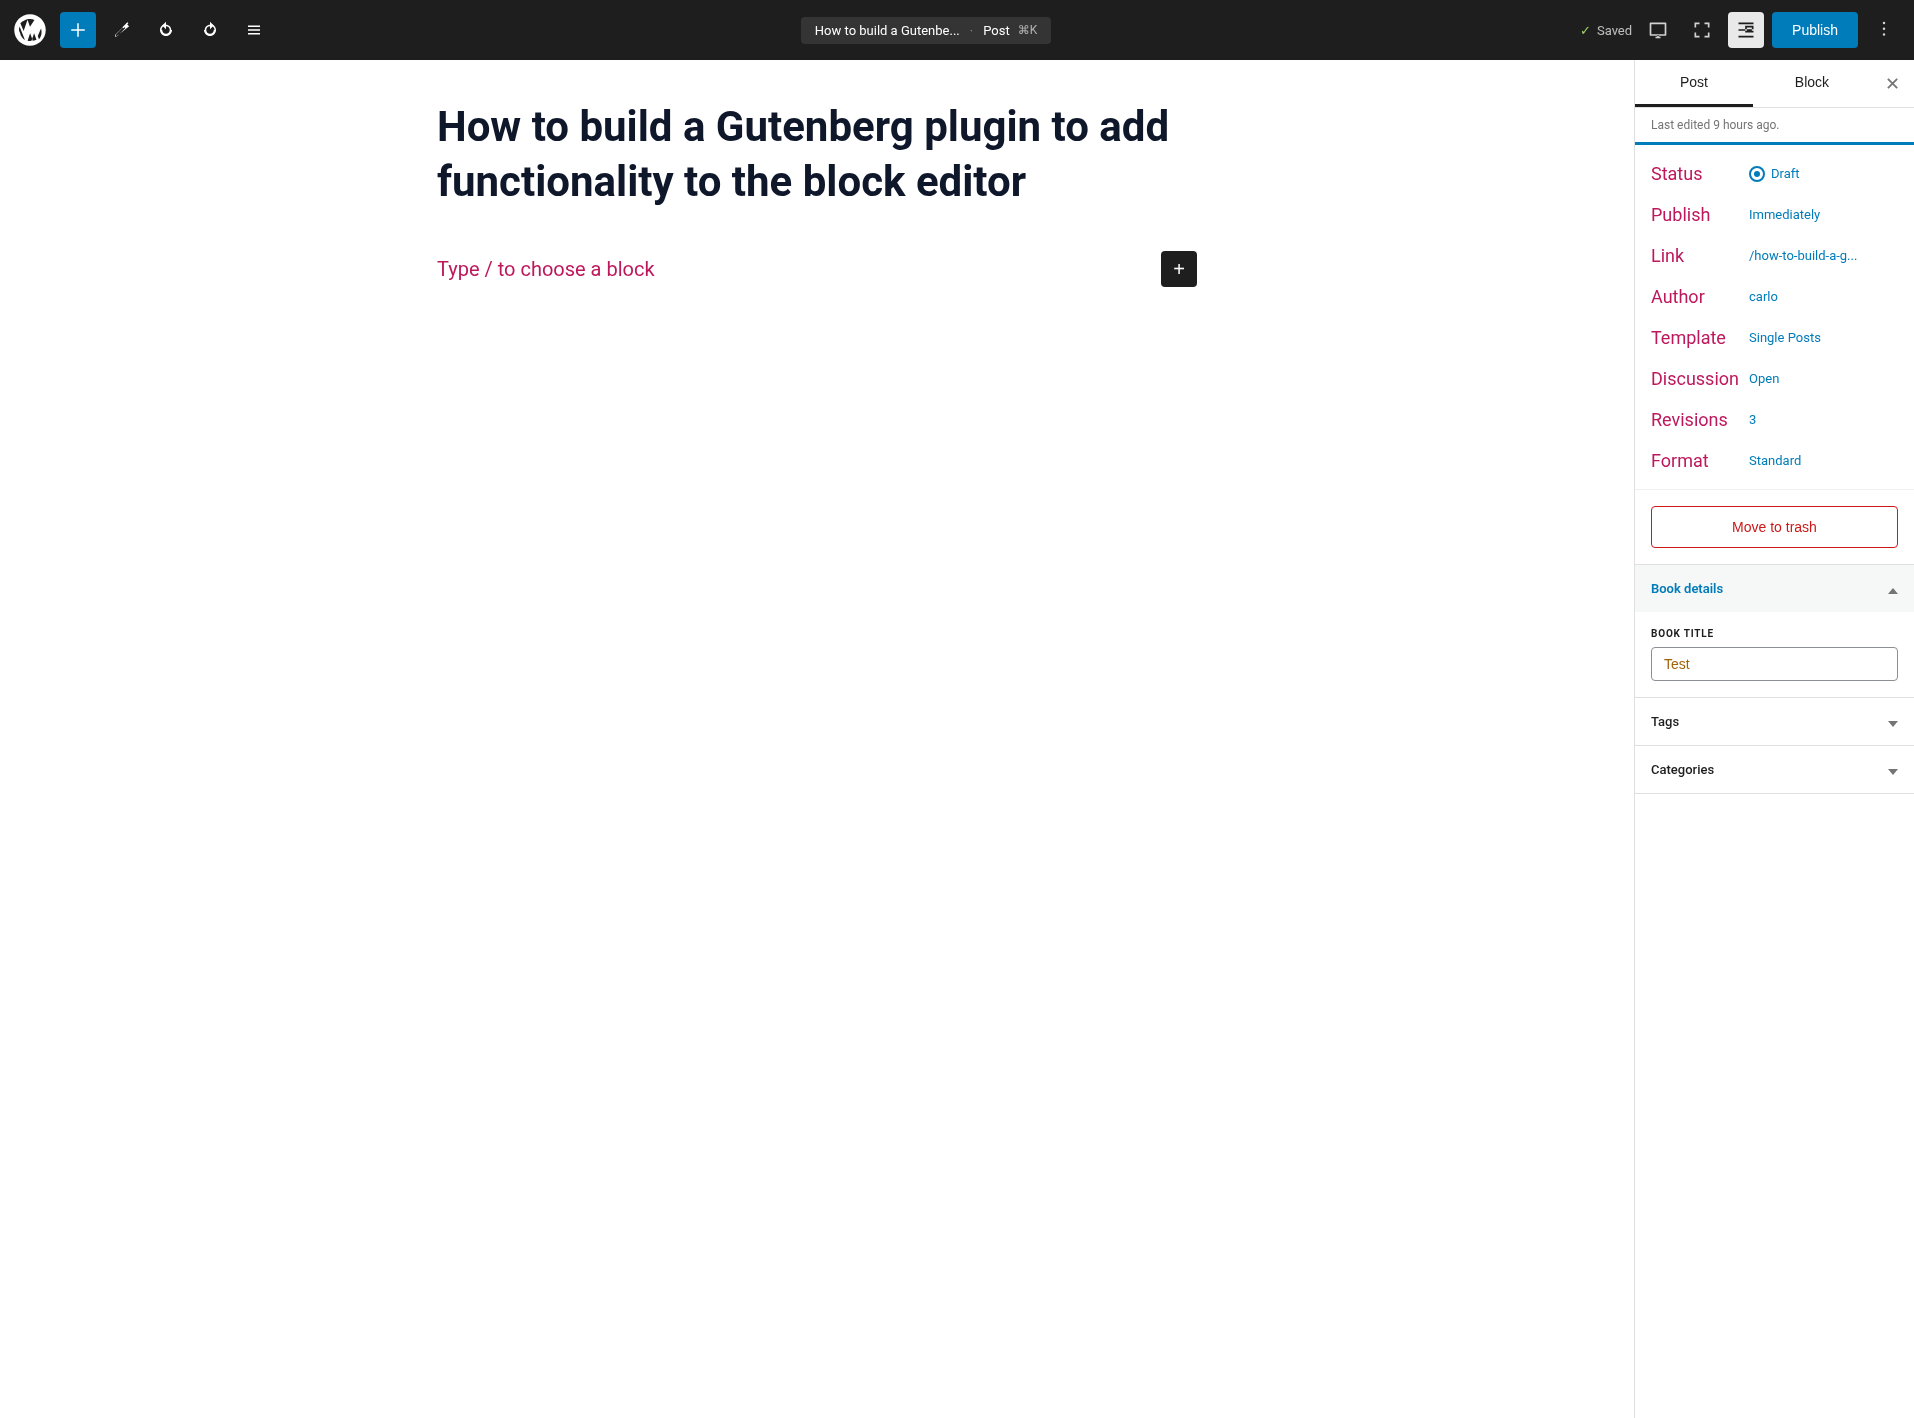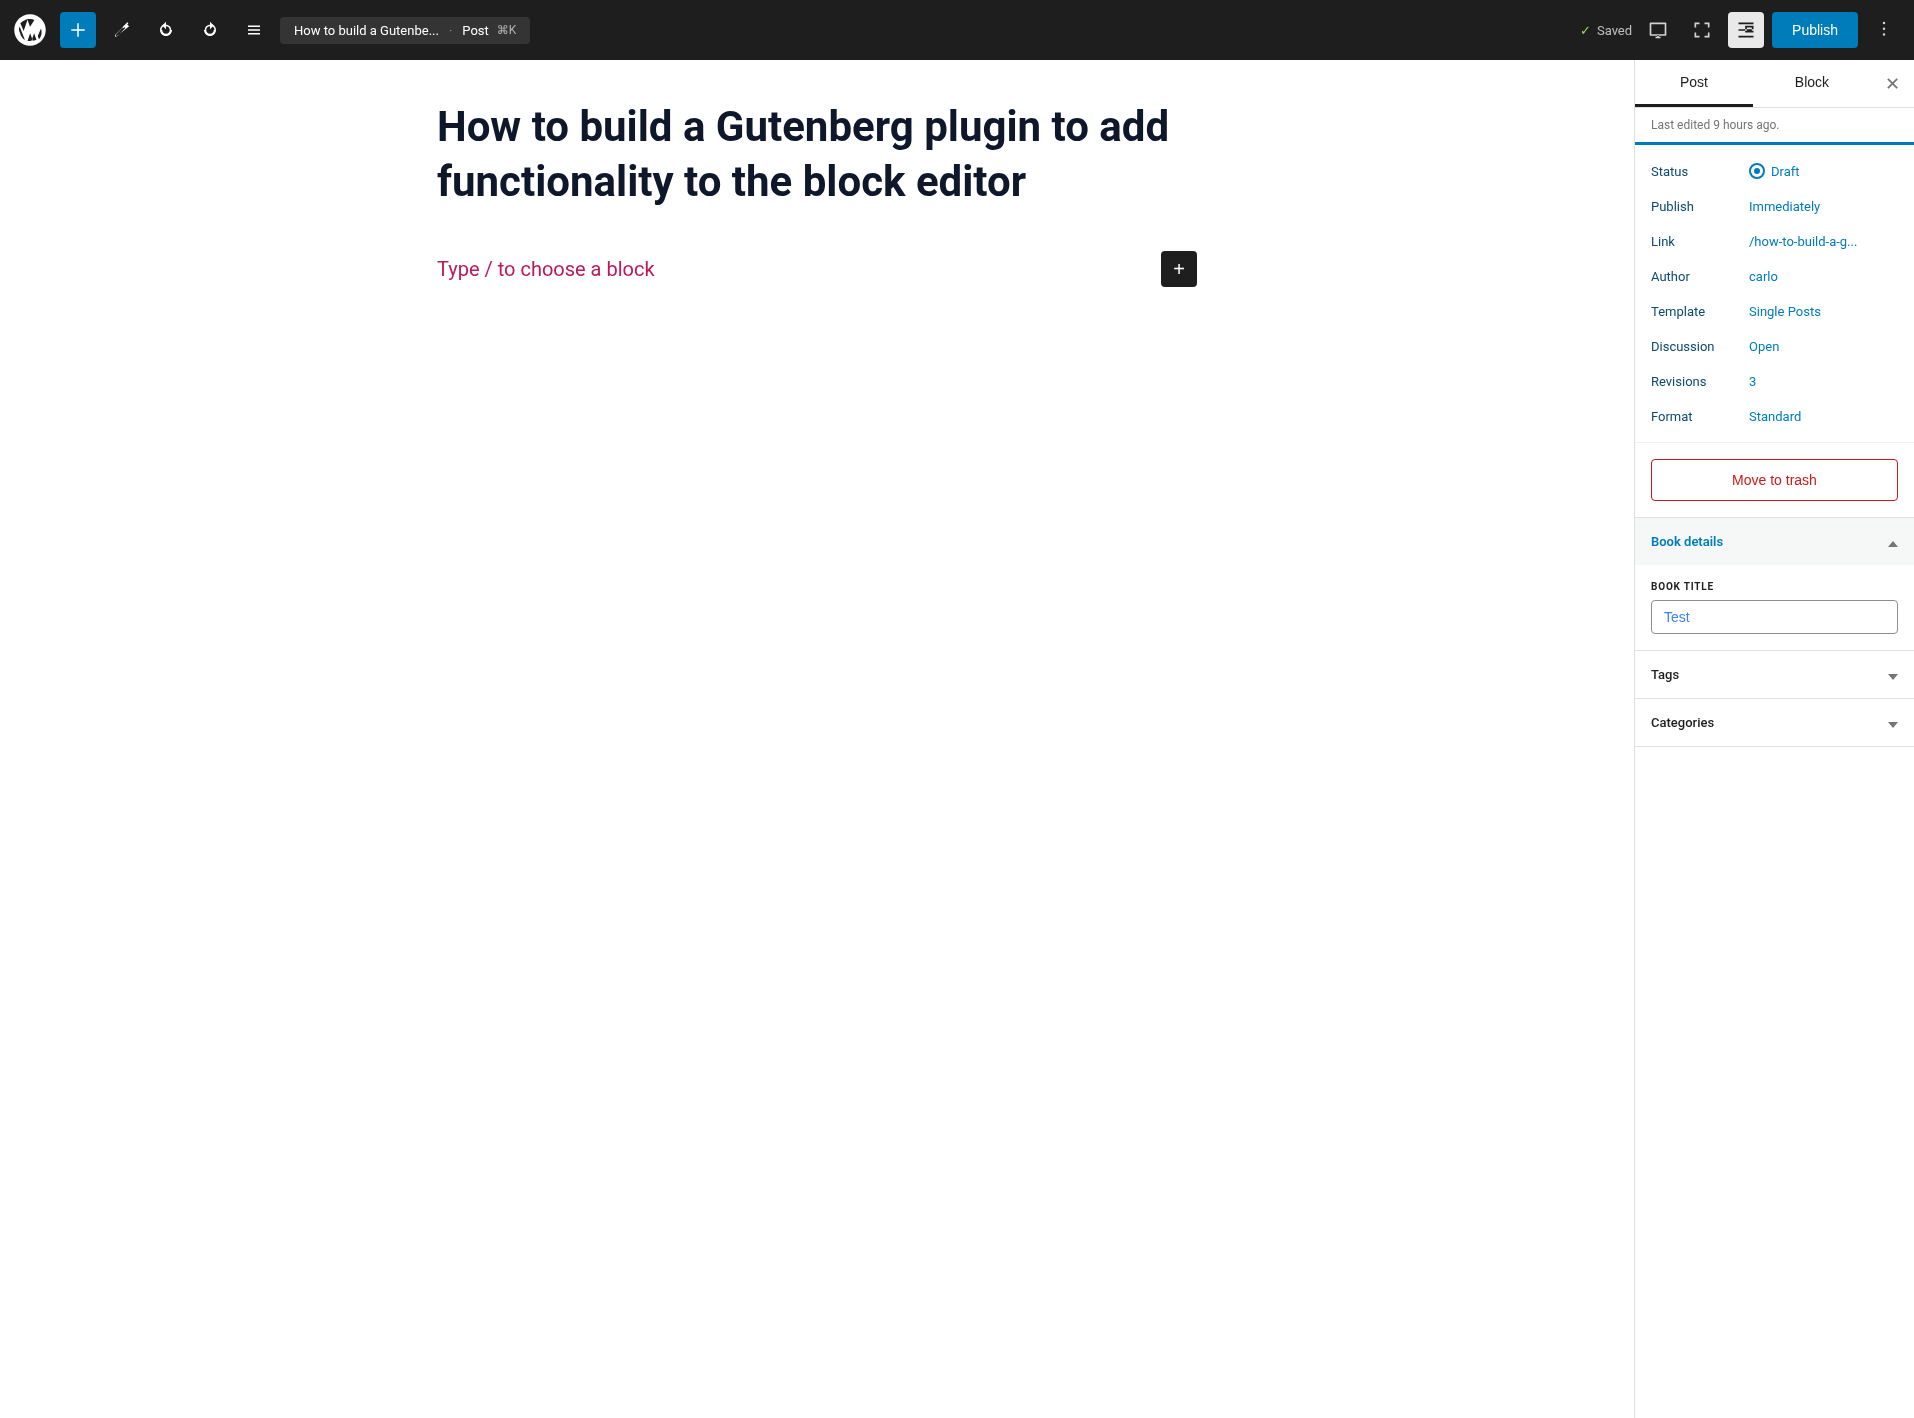--- a/index.html
+++ b/index.html
@@ -11,21 +11,21 @@
     }
     .wp-logo {
       width: 36px; height: 36px; background: #1e1e1e; border-radius: 50%; display: flex; align-items: center; justify-content: center; margin-right: 4px;
     }
     .wp-logo svg { width: 36px; height: 36px; }
     .toolbar-btn {
       background: none; border: none; cursor: pointer; color: #fff; padding: 6px; border-radius: 4px; display: flex; align-items: center; justify-content: center; width: 36px; height: 36px;
     }
     .toolbar-btn.add-btn { background: #007cba; border-radius: 4px; width: 36px; height: 36px; }
     .toolbar-center {
-      flex: 1; display: flex; align-items: center; 
+      flex: 1; display: flex; align-items: center; justify-content: center;
     }
     .post-title-pill {
       display: flex; align-items: center; gap: 8px; background: rgba(255,255,255,0.1); border-radius: 4px; padding: 6px 14px; color: #fff; font-size: 13px; cursor: pointer;
     }
     .pill-separator { color: rgba(255,255,255,0.4); margin: 0 2px; }
     .pill-shortcut { font-size: 12px; color: rgba(255,255,255,0.6); }
     .toolbar-right { display: flex; align-items: center; gap: 8px; }
     .saved-indicator { display: flex; align-items: center; gap: 6px; color: rgba(255,255,255,0.7); font-size: 13px; }
     .saved-check { color: #a0d468; }
     .toolbar-icon-btn {
@@ -85,21 +85,21 @@
     .last-edited-notice {
       padding: 10px 16px; font-size: 12px; color: #757575; border-bottom: 3px solid #007cba; background: #fff;
     }
 
     
     .meta-section { padding: 8px 0; border-bottom: 1px solid #f0f0f1; }
     .meta-row {
       display: flex; align-items: center; padding: 10px 16px; gap: 8px;
     }
     .meta-label {
-      font-size: 13px; color: #0c4a6e; min-width: 90px; font-weight: 400;
+      font-size: 18px; color: #be185d; min-width: 90px; font-weight: 400;
     }
     .meta-value {
       font-size: 13px; color: #007cba; cursor: pointer; display: flex; align-items: center; gap: 6px;
     }
     .meta-value.number { color: #007cba; }
     .status-icon {
       width: 16px; height: 16px; border-radius: 50%; border: 2px solid #007cba; display: flex; align-items: center; justify-content: center; flex-shrink: 0;
     }
     .status-icon-inner {
       width: 6px; height: 6px; border-radius: 50%; background: #007cba;
@@ -119,21 +119,21 @@
       display: flex; align-items: center; justify-content: space-between; padding: 14px 16px; cursor: pointer; background: #f6f7f7;
     }
     .collapsible-title {
       font-size: 13px; font-weight: 600; color: #007cba;
     }
     .collapsible-content { padding: 16px; }
     .field-label {
       font-size: 10px; font-weight: 700; letter-spacing: 0.08em; color: #1e1e1e; margin-bottom: 8px; text-transform: uppercase;
     }
     .text-input {
-      width: 100%; padding: 8px 12px; border: 1px solid #8c8f94; border-radius: 4px; font-size: 14px; color: #3b82f6; outline: none;
+      width: 100%; padding: 8px 12px; border: 1px solid #8c8f94; border-radius: 4px; font-size: 14px; color: #a16207; outline: none;
     }
 
     
     .collapsed-section {
       border-bottom: 1px solid #e0e0e0;
     }
     .collapsed-header {
       display: flex; align-items: center; justify-content: space-between; padding: 14px 16px; cursor: pointer; background: #fff;
     }
     .collapsed-title {

